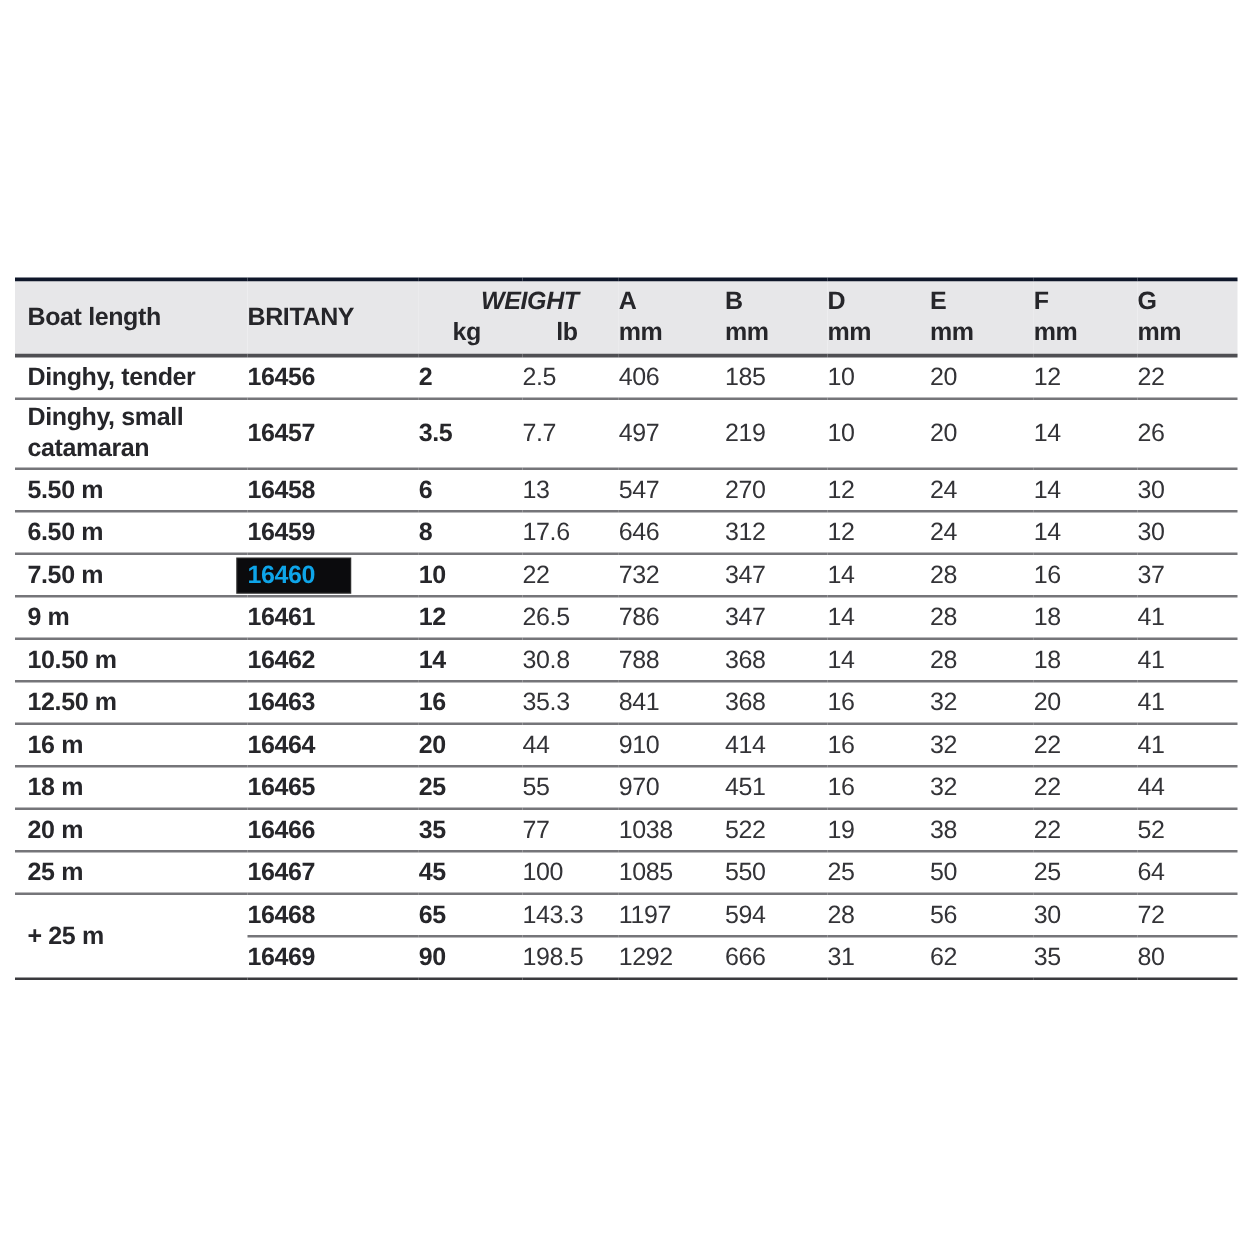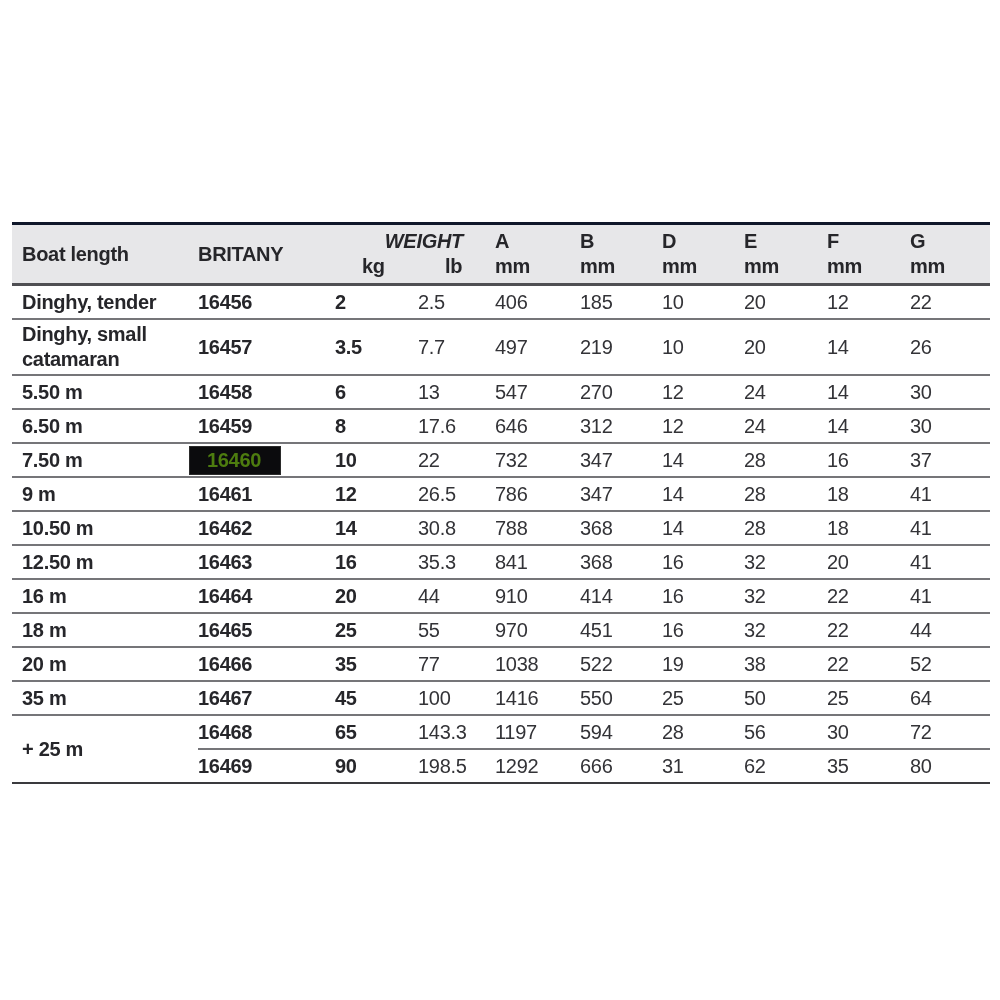--- a/index.html
+++ b/index.html
@@ -77,26 +77,25 @@
   tbody td.col-kg   { font-weight: bold; }
   tbody td.col-lb,
   tbody td.col-a, tbody td.col-b, tbody td.col-d,
   tbody td.col-e, tbody td.col-f, tbody td.col-g {
     font-weight: normal;
     color: #333337;
   }
   .highlight {
     display: inline-block;
     background: #0b0b0d;
-    color: #4d7c0f;
+    color: #0ea5e9;
     padding: 2px 10px 2px 8px;
     margin-left: -8px;
     min-width: 72px;
     box-shadow: 0 0 0 1px #2a2a2a;
-    text-align: center;
   }
 </style>
 </head>
 <body>
 
 <div class="table-wrap">
   <table class="spec">
     <colgroup>
       <col class="c-boat">
         <col class="c-code">
@@ -277,25 +276,25 @@
           <td class="col-kg">35</td>
           <td class="col-lb">77</td>
           <td class="col-a">1038</td>
           <td class="col-b">522</td>
           <td class="col-d">19</td>
           <td class="col-e">38</td>
           <td class="col-f">22</td>
           <td class="col-g">52</td>
         </tr>
         <tr>
-          <td class="col-boat">35 m</td>
+          <td class="col-boat">25 m</td>
           <td class="col-code"><span>16467</span></td>
           <td class="col-kg">45</td>
           <td class="col-lb">100</td>
-          <td class="col-a">1416</td>
+          <td class="col-a">1085</td>
           <td class="col-b">550</td>
           <td class="col-d">25</td>
           <td class="col-e">50</td>
           <td class="col-f">25</td>
           <td class="col-g">64</td>
         </tr>
         <tr>
           <td class="col-boat" rowspan="2">+ 25 m</td>
           <td class="col-code"><span>16468</span></td>
           <td class="col-kg">65</td>

